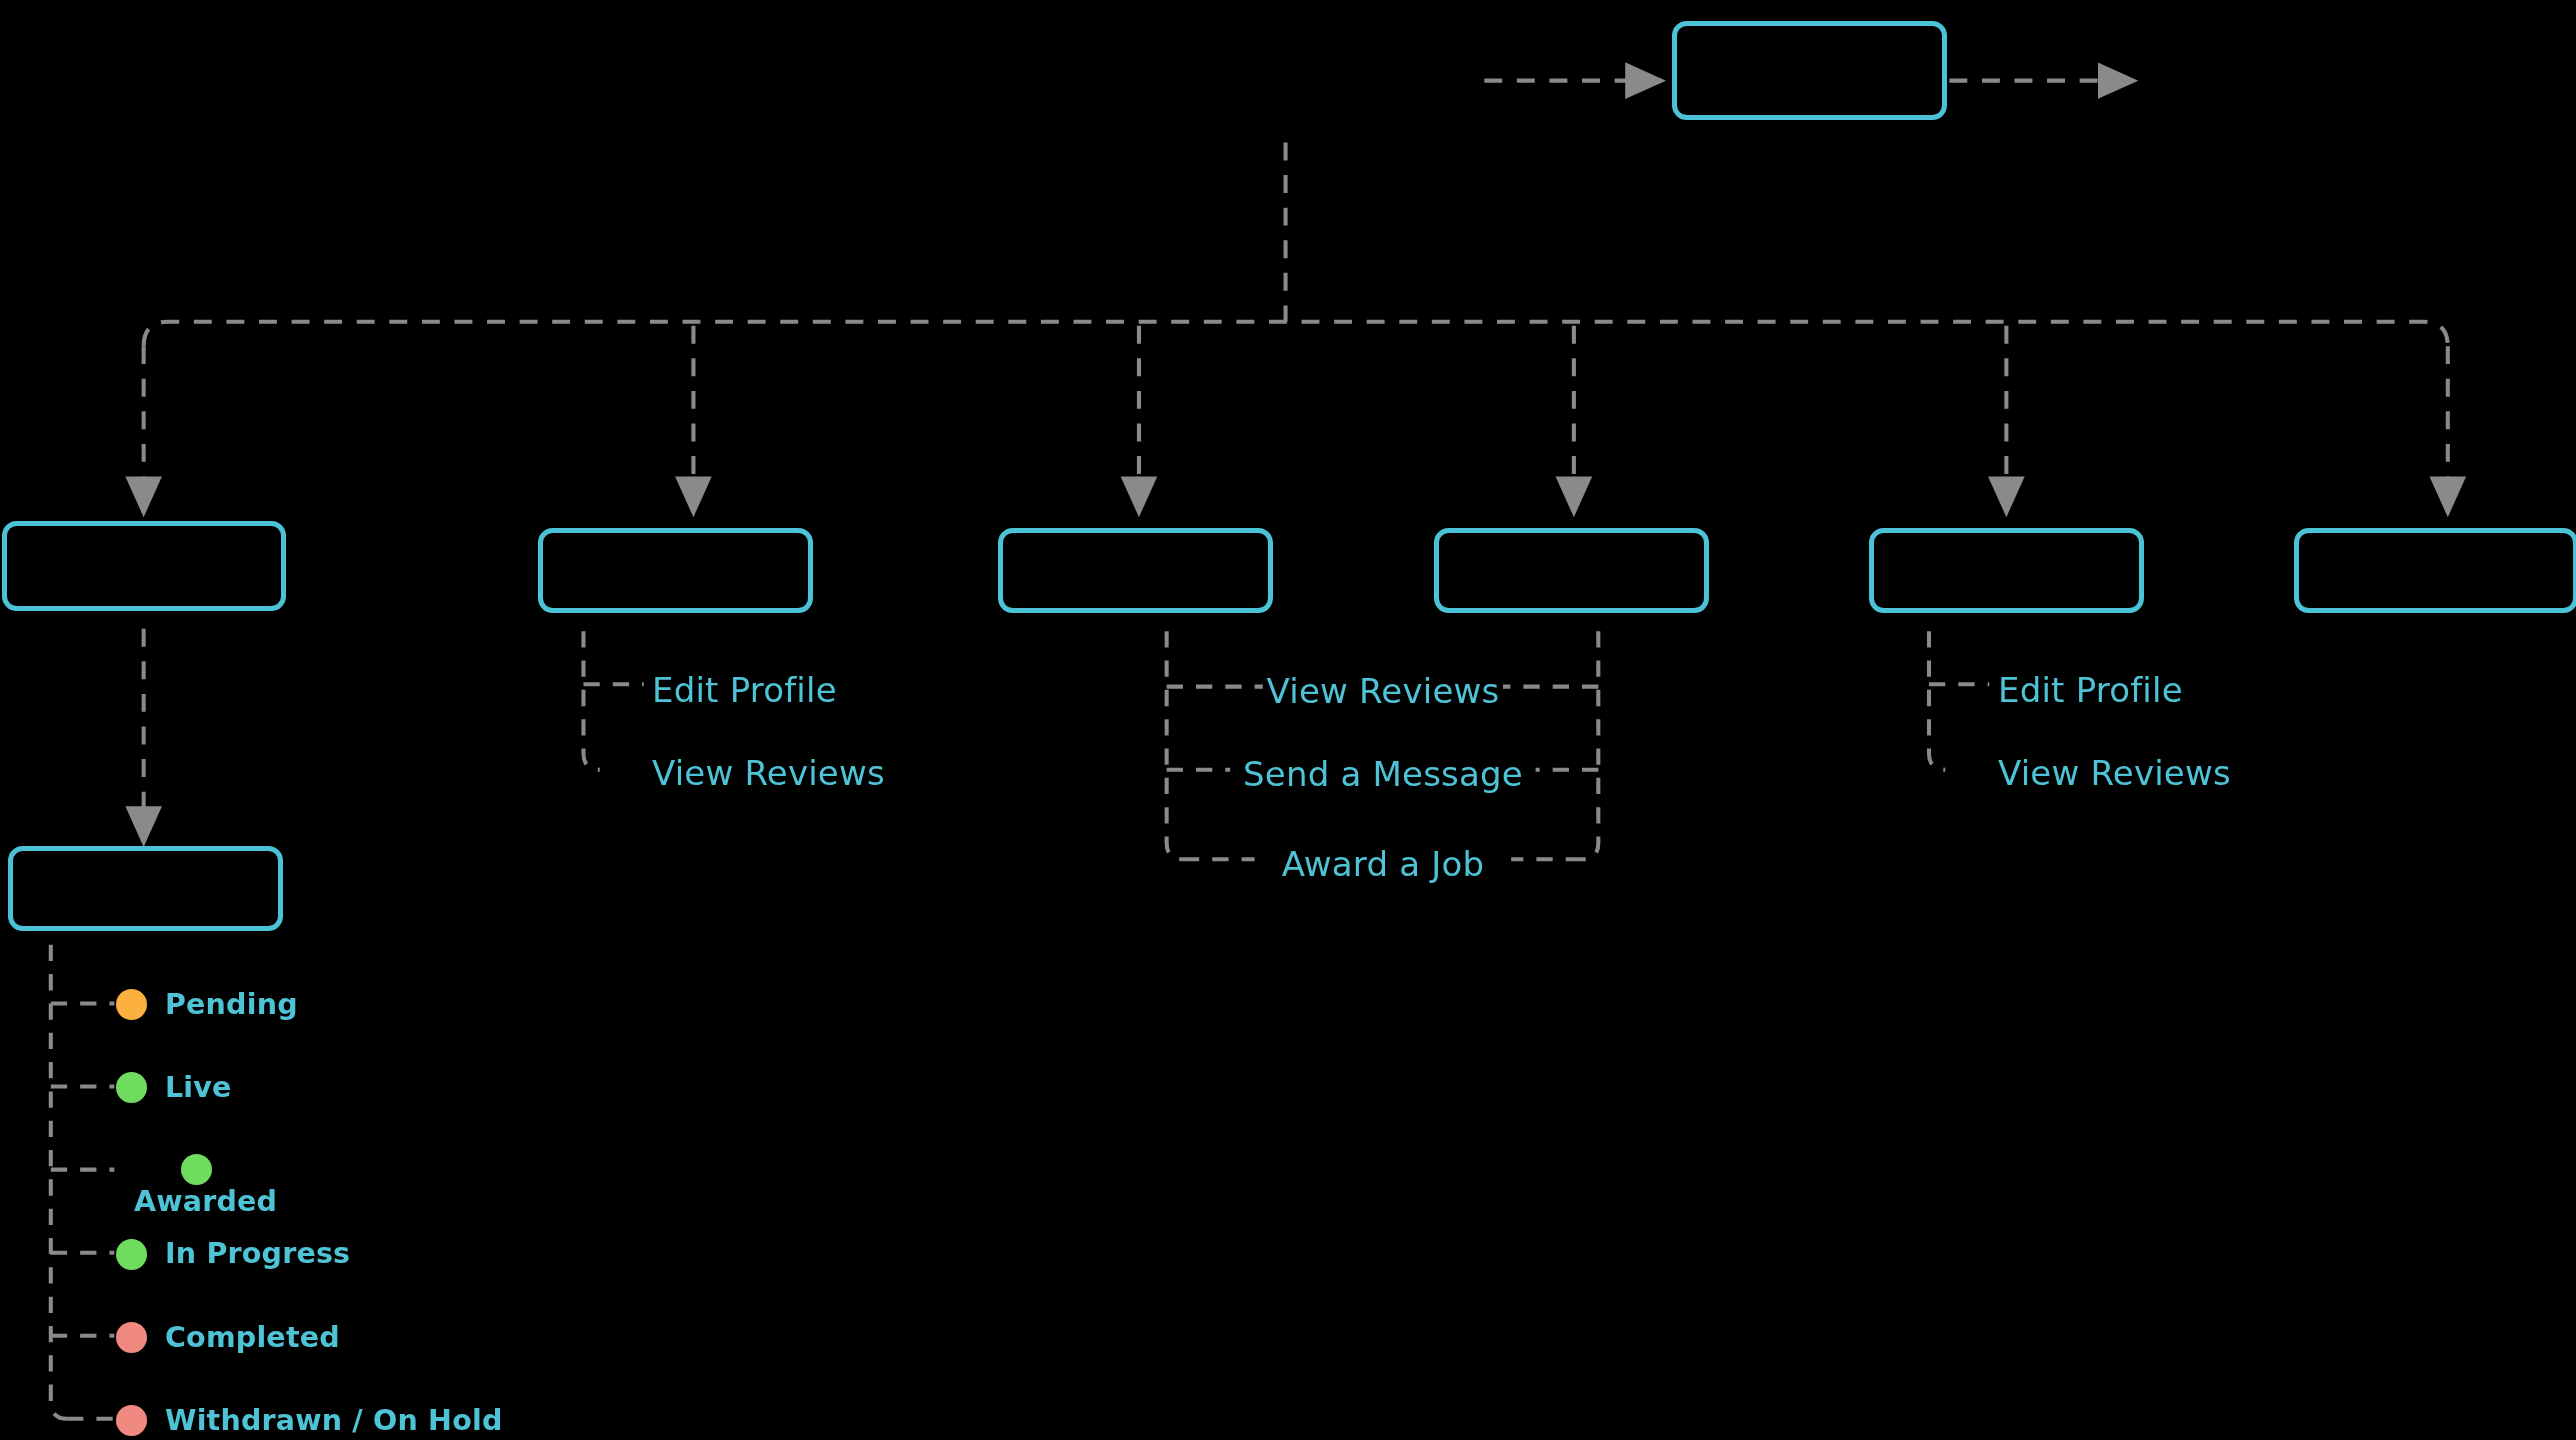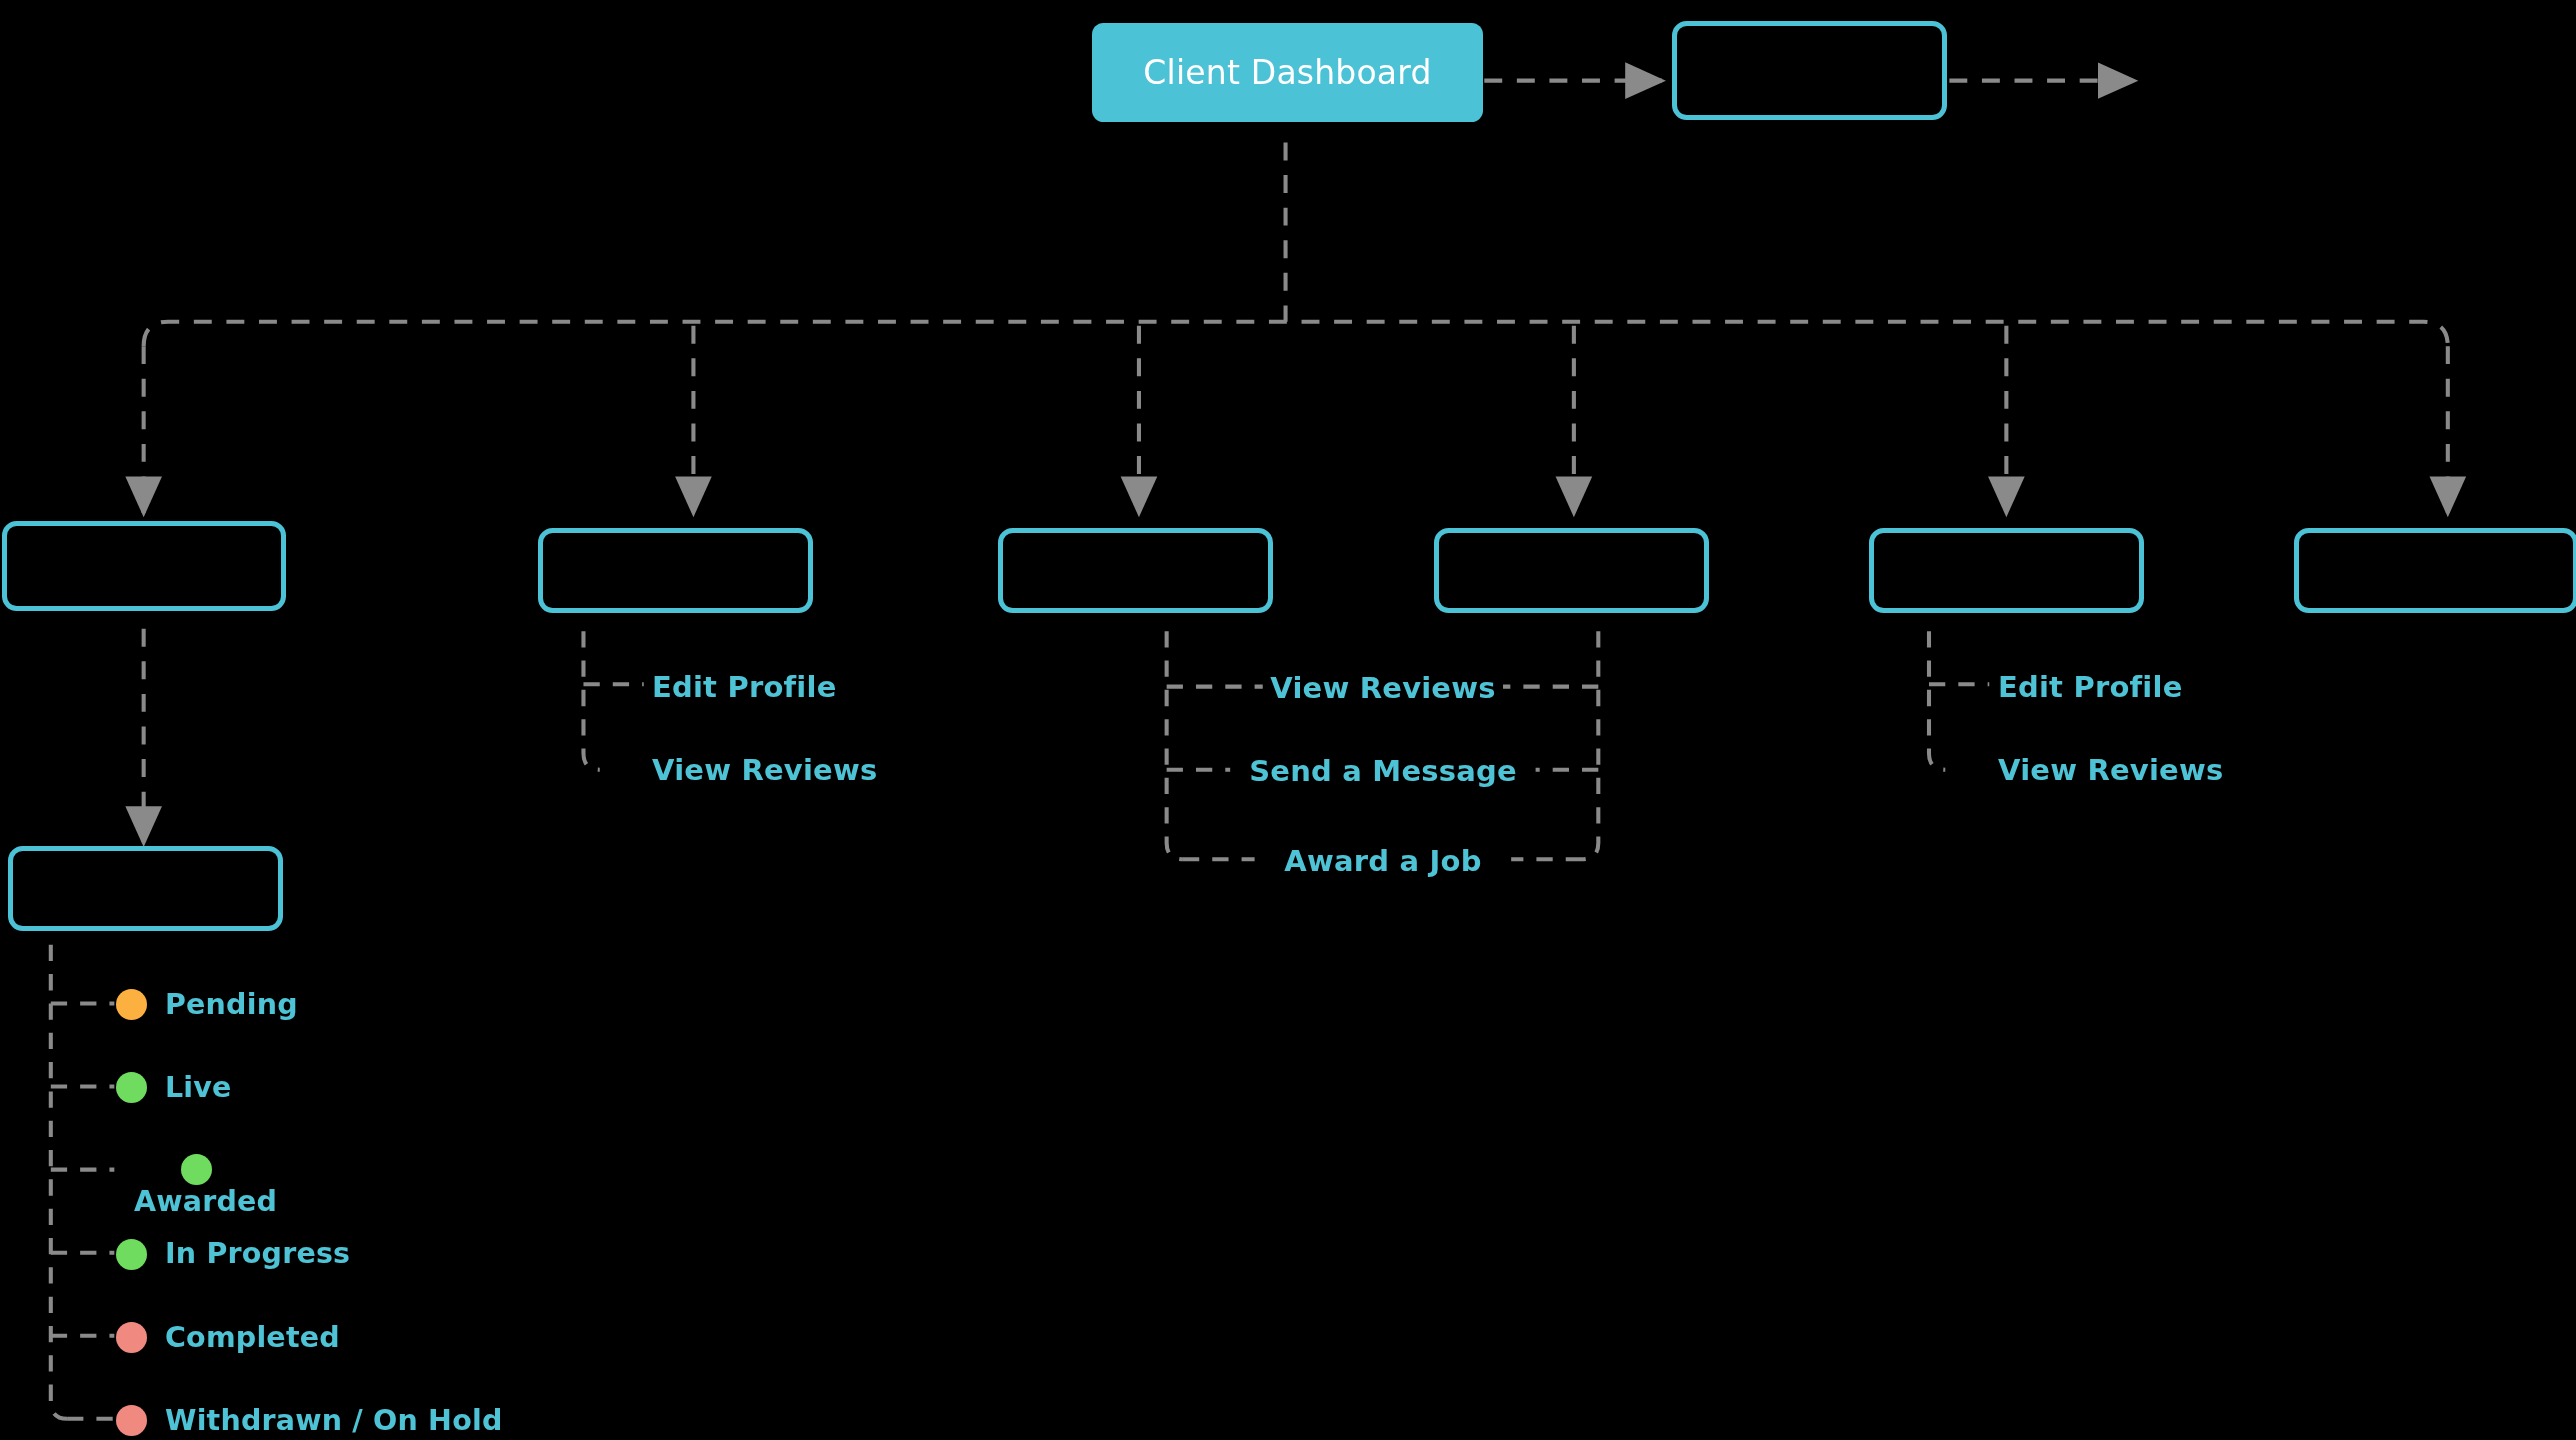--- a/index.html
+++ b/index.html
@@ -49,22 +49,22 @@
     font-size: 33px;
     font-weight: 400;
     color: #ffffff;
     letter-spacing: 0.2px;
     white-space: nowrap;
   }
 
   
   .leaf {
     position: absolute;
-    font-size: 29px;
-    font-weight: 700;
+    font-size: 34px;
+    font-weight: 400;
     color: #4EC3D6;
     white-space: nowrap;
     letter-spacing: 0.2px;
   }
   .leaf.center {
     transform: translateX(-50%);
   }
 
   
   .status-row {
@@ -150,23 +150,20 @@
       <path d="M 62,1160 L 62,1720 Q 62,1742 82,1742"></path>
       <line x1="62" y1="1232" x2="140" y2="1232"></line>
       <line x1="62" y1="1334" x2="140" y2="1334"></line>
       <line x1="62" y1="1436" x2="140" y2="1436"></line>
       <line x1="62" y1="1538" x2="140" y2="1538"></line>
       <line x1="62" y1="1640" x2="140" y2="1640"></line>
       <line x1="82" y1="1742" x2="140" y2="1742"></line>
     </g>
   </svg>
 
-  <div class="node filled" style="left:1092px; top:23px; width:391px; height:99px;">
-    <span class="node-label">Client Dashboard</span>
-  </div>
 
   <div class="node outline" style="left:1672px; top:21px; width:275px; height:99px;">
     <span class="node-label" style="color:#4CC2D6;"></span>
   </div>
 
   <div class="node outline" style="left:1.6px; top:521px; width:284px; height:90px;">
     <span class="node-label" style="color:#4CC2D6;"></span>
   </div>
 
   <div class="node outline" style="left:538px; top:528px; width:275px; height:85px;">

